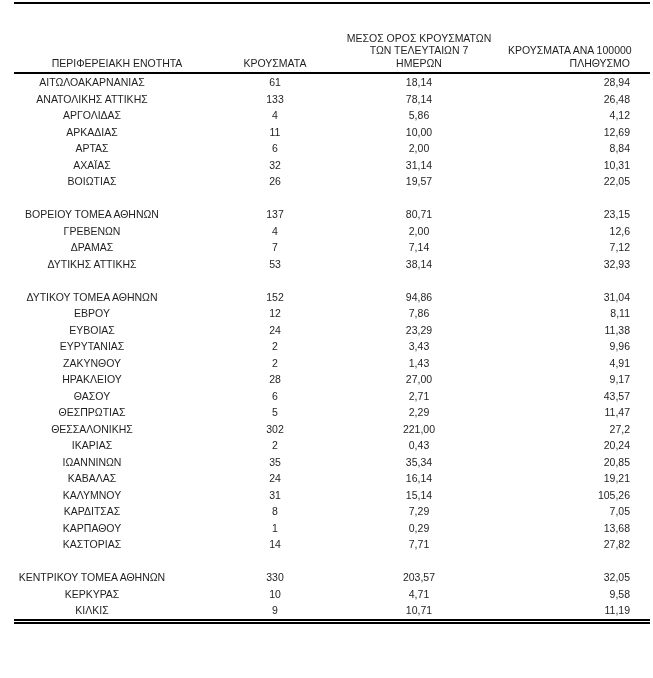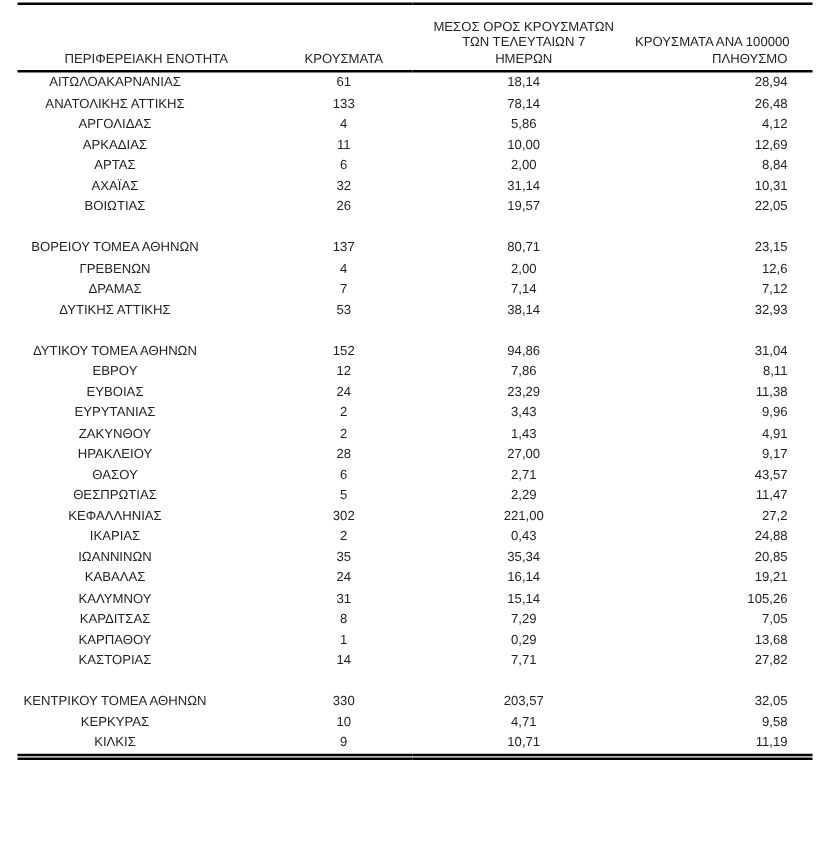--- a/index.html
+++ b/index.html
@@ -22,21 +22,21 @@
     border-top: 2px solid #000;
   }
   thead tr { border-bottom: 2px solid #000; }
   thead th {
     font-weight: normal;
     font-size: 10.5px;
     line-height: 12.5px;
     color: #1f1f1f;
     vertical-align: bottom;
     text-align: center;
-    height: 54px;
+    height: 70px;
     padding: 0 0 3px 0;
     white-space: nowrap;
   }
   tbody td {
     font-size: 10.5px;
     color: #1f1f1f;
     text-align: center;
     height: 16.5px;
     line-height: 16.5px;
     padding: 0;
@@ -189,30 +189,30 @@
           <td class="col-avg7">2,71</td>
           <td class="col-per100k">43,57</td>
         </tr>
         <tr>
           <td class="col-region">ΘΕΣΠΡΩΤΙΑΣ</td>
           <td class="col-cases">5</td>
           <td class="col-avg7">2,29</td>
           <td class="col-per100k">11,47</td>
         </tr>
         <tr>
-          <td class="col-region">ΚΕΦΑΛΛΗΝΙΑΣ</td>
+          <td class="col-region">ΘΕΣΣΑΛΟΝΙΚΗΣ</td>
           <td class="col-cases">302</td>
           <td class="col-avg7">221,00</td>
           <td class="col-per100k">27,2</td>
         </tr>
         <tr>
           <td class="col-region">ΙΚΑΡΙΑΣ</td>
           <td class="col-cases">2</td>
           <td class="col-avg7">0,43</td>
-          <td class="col-per100k">24,88</td>
+          <td class="col-per100k">20,24</td>
         </tr>
         <tr>
           <td class="col-region">ΙΩΑΝΝΙΝΩΝ</td>
           <td class="col-cases">35</td>
           <td class="col-avg7">35,34</td>
           <td class="col-per100k">20,85</td>
         </tr>
         <tr>
           <td class="col-region">ΚΑΒΑΛΑΣ</td>
           <td class="col-cases">24</td>

